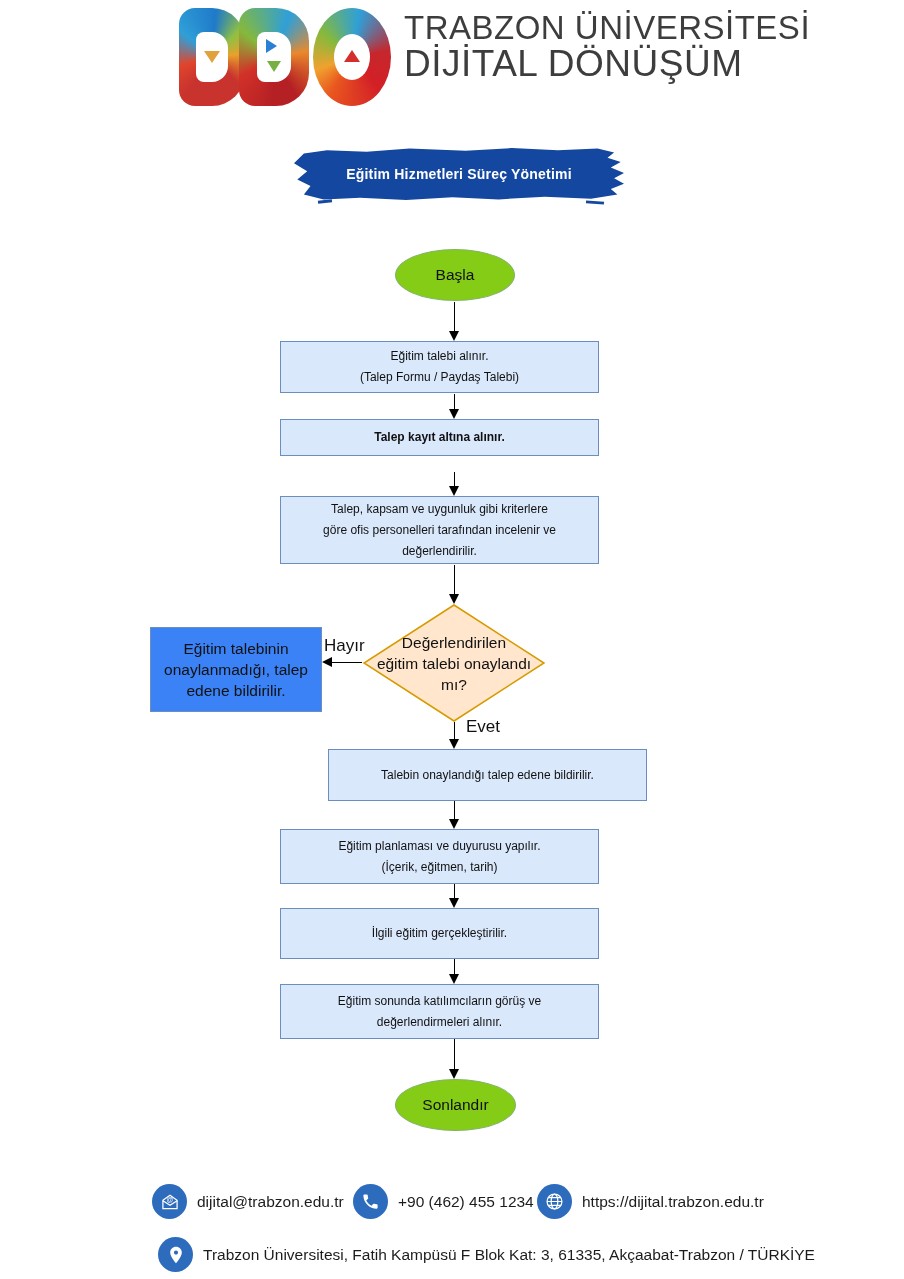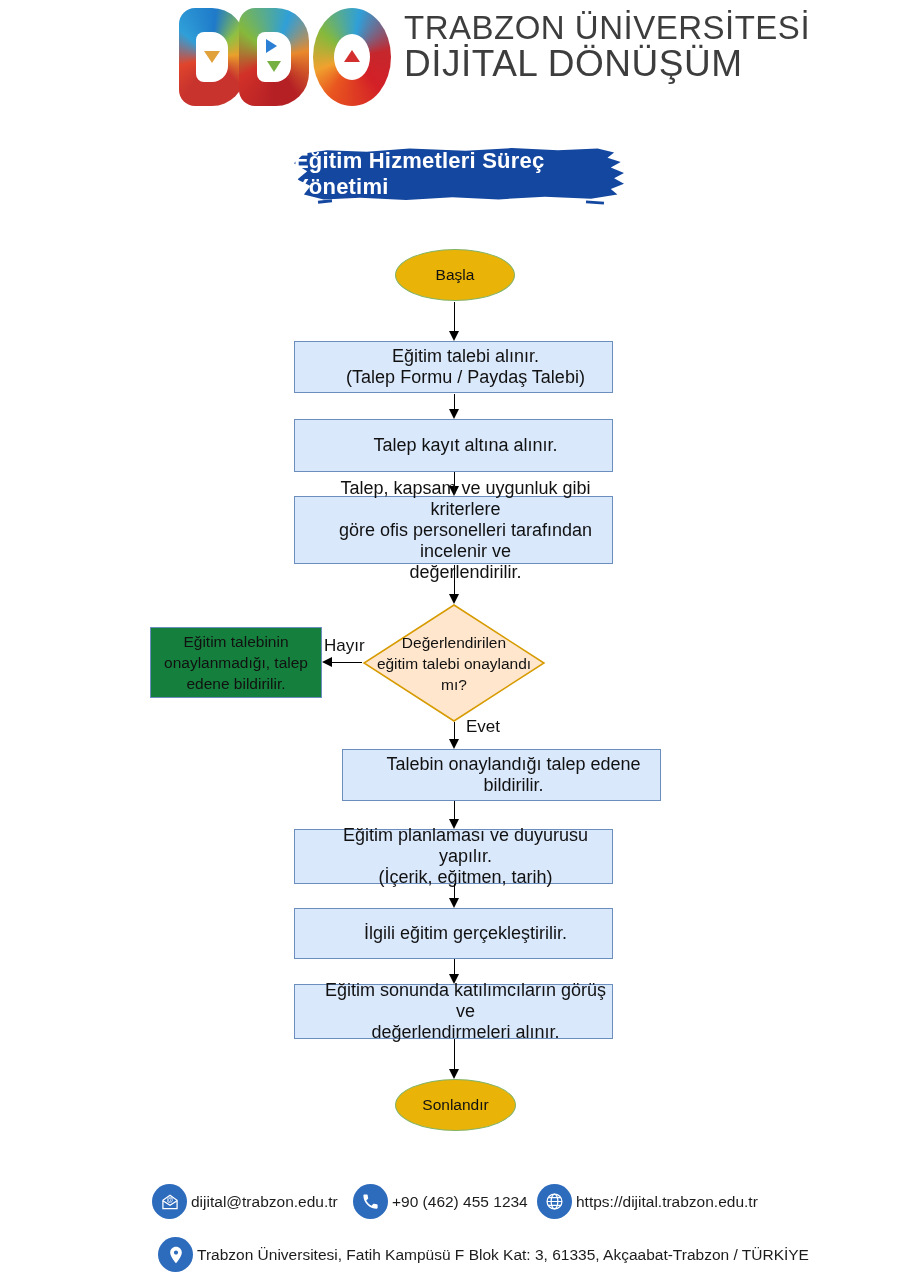--- a/index.html
+++ b/index.html
@@ -31,46 +31,46 @@
   .org3{font-size:17px;line-height:22px;letter-spacing:.6px;margin-top:2px;}
 
   
   .banner{position:absolute;left:294px;top:147px;width:330px;height:54px;}
   .banner-shape{position:absolute;inset:0;background:#14479f;
     clip-path:polygon(0% 30%,3% 12%,10% 6%,22% 9%,35% 3%,52% 7%,66% 2%,80% 6%,92% 3%,97% 10%,95% 20%,99% 28%,96% 38%,100% 48%,97% 58%,100% 68%,96% 78%,98% 88%,90% 96%,76% 92%,62% 97%,48% 93%,34% 98%,20% 94%,9% 97%,3% 88%,5% 72%,1% 60%,4% 45%);}
   .speck{position:absolute;background:#14479f;}
   .sp1{left:318px;top:200px;width:14px;height:3px;transform:rotate(-6deg);}
   .sp2{left:586px;top:201px;width:18px;height:3px;transform:rotate(4deg);}
   .banner-label{position:absolute;inset:0;display:flex;align-items:center;justify-content:center;
-    color:#fff;font-weight:bold;font-size:22px;letter-spacing:.2px;}
-
-  
-  .terminal{position:absolute;width:120px;height:52px;background:#eab308;border:1.5px solid #82b366;
+    color:#fff;font-weight:bold;font-size:14px;letter-spacing:.2px;}
+
+  
+  .terminal{position:absolute;width:120px;height:52px;background:#84cc16;border:1.5px solid #82b366;
     border-radius:50%;display:flex;align-items:center;justify-content:center;
     font-size:15.5px;color:#111;box-sizing:border-box;}
-  .box{position:absolute;left:294px;width:319px;background:#dae8fc;border:1.5px solid #6c8ebf;
+  .box{position:absolute;left:280px;width:319px;background:#dae8fc;border:1.5px solid #6c8ebf;
     display:flex;align-items:center;justify-content:center;text-align:center;
-    font-size:18px;line-height:21px;color:#111;white-space:pre-line;box-sizing:border-box;padding-left:24px;}
-  .nobox{position:absolute;left:150px;top:627px;width:172px;height:71px;background:#15803d;border:1.5px solid #6c8ebf;
+    font-size:12px;line-height:21px;color:#111;white-space:pre-line;box-sizing:border-box;}
+  .nobox{position:absolute;left:150px;top:627px;width:172px;height:85px;background:#3b82f6;border:1.5px solid #6c8ebf;
     display:flex;align-items:center;justify-content:center;text-align:center;
     font-size:15.5px;line-height:21px;color:#111;white-space:pre-line;box-sizing:border-box;}
   .diamond-svg{position:absolute;left:362px;top:604px;}
   .diamond-label{position:absolute;left:362px;top:604px;width:184px;height:118px;
     display:flex;align-items:center;justify-content:center;text-align:center;
     font-size:15.5px;line-height:21px;color:#111;white-space:pre-line;}
   .arrow-v{position:absolute;left:454px;border-left:1.6px solid #000;}
   .arrow-v::after{content:"";position:absolute;bottom:-10px;left:-5.8px;
     border:5px solid transparent;border-top:10px solid #000;border-bottom:none;}
   .arrow-h{position:absolute;top:662px;left:332px;width:30px;border-top:1.6px solid #000;}
   .arrow-h::before{content:"";position:absolute;left:-10px;top:-5.8px;
     border:5px solid transparent;border-right:10px solid #000;border-left:none;}
   .edge-label{position:absolute;font-size:17px;color:#111;}
 
   
-  .contact{position:absolute;display:flex;align-items:center;gap:4px;
+  .contact{position:absolute;display:flex;align-items:center;gap:10px;
     font-size:15.5px;color:#1c1c1c;white-space:nowrap;}
   .cicon{width:35px;height:35px;border-radius:50%;background:#2d6bbd;
     display:flex;align-items:center;justify-content:center;flex:0 0 auto;}
 </style>
 </head>
 <body>
 
 <div class="page">
 
   <div>
@@ -107,21 +107,21 @@
 
   <div>
 
     <div class="terminal" style="left:395px;top:249px;">Başla</div>
 
     <div class="arrow-v" style="top:302px;height:29px;"></div>
     <div class="box" style="top:341px;height:52px;">Eğitim talebi alınır.
 (Talep Formu / Paydaş Talebi)</div>
 
     <div class="arrow-v" style="top:394px;height:15px;"></div>
-    <div class="box" style="top:419px;height:53px;">Talep kayıt altına alınır.</div>
+    <div class="box" style="top:419px;height:37px;font-weight:bold;">Talep kayıt altına alınır.</div>
 
     <div class="arrow-v" style="top:472px;height:14px;"></div>
     <div class="box" style="top:496px;height:68px;">Talep, kapsam ve uygunluk gibi kriterlere
 göre ofis personelleri tarafından incelenir ve
 değerlendirilir.</div>
 
     <div class="arrow-v" style="top:565px;height:29px;"></div>
 
     <svg class="diamond-svg" width="184" height="118">
       <polygon points="92,1 182,59 92,117 2,59" fill="#ffe6cc" stroke="#d79b00" stroke-width="1.5"></polygon>

